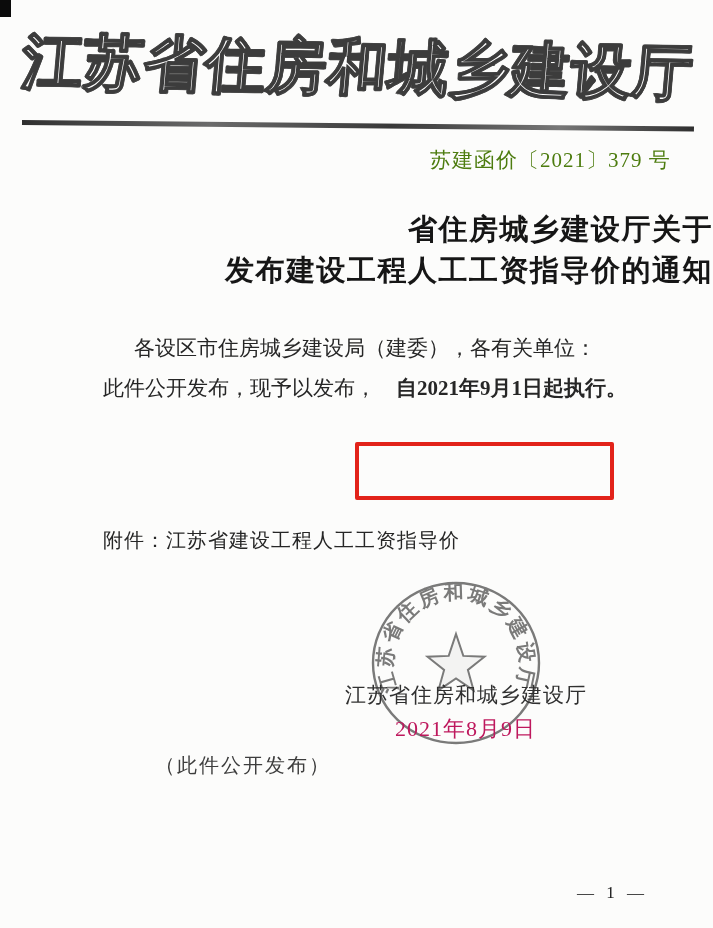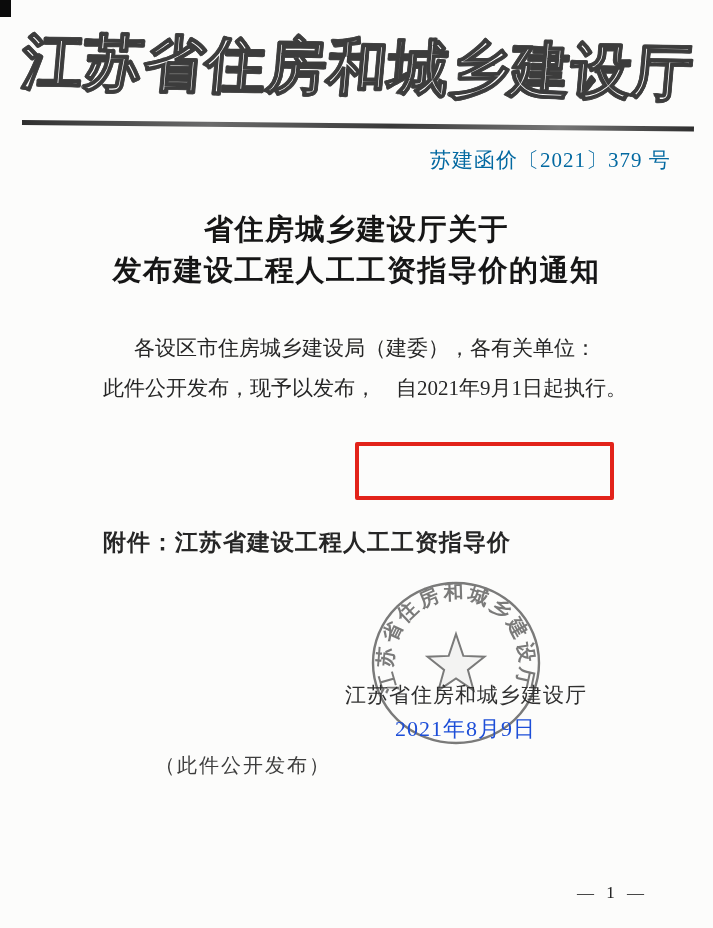--- a/index.html
+++ b/index.html
@@ -32,55 +32,55 @@
     transform:rotate(1deg) skewX(-4deg);
     transform-origin:left top;
   }
   .rule{
     position:absolute;left:22px;top:120px;width:672px;height:5px;
     background:linear-gradient(90deg,#2f2f2f,#6b6b6b 28%,#383838 55%,#777 80%,#2f2f2f);
     transform:rotate(0.55deg);transform-origin:left center;
   }
   .docnum{
     position:absolute;left:430px;top:146px;
-    font-size:21px;letter-spacing:1px;white-space:nowrap;color:#0369a1;
+    font-size:21px;letter-spacing:1px;white-space:nowrap;color:#4d7c0f;
   }
   .title{
     position:absolute;left:0;top:209px;width:713px;
-    text-align:center;font-size:29px;font-weight:bold;
+    text-align:right;font-size:29px;font-weight:bold;
     line-height:41px;letter-spacing:1.5px;color:#161616;
   }
   .body{
     position:absolute;left:67px;top:328px;width:596px;
     font-size:21px;line-height:40px;color:var(--ink);text-align:center;
   }
   .bline{height:40px;white-space:nowrap;}
   .indent{text-indent:42px;}
-  .hl{margin-left:20px;}
+  .hl{margin-left:20px;font-weight:bold;}
   .redbox{
     position:absolute;left:355px;top:442px;width:251px;height:50px;
     border:4.5px solid var(--highlight-box);border-radius:2px;
     pointer-events:none;
   }
   .attachment{
     position:absolute;left:103px;top:527px;
-    font-size:23px;letter-spacing:1px;white-space:nowrap;font-weight:bold;
+    font-size:20px;letter-spacing:1px;white-space:nowrap;
   }
   .seal{
     position:absolute;left:370px;top:576px;width:173px;height:173px;
     opacity:.92;
   }
   .seal .stroke{stroke:var(--seal);}
   .signature{
     position:absolute;left:345px;top:681px;
     font-size:21px;letter-spacing:1px;white-space:nowrap;color:#303030;
   }
   .date{
     position:absolute;left:395px;top:714px;
-    font-size:22px;letter-spacing:1px;white-space:nowrap;color:#1d4ed8;
+    font-size:22px;letter-spacing:1px;white-space:nowrap;color:#be185d;
   }
   .pubnote{
     position:absolute;left:111px;top:752px;
     font-size:20px;letter-spacing:2px;white-space:nowrap;color:#3d3d3d;margin-left:44px;
   }
   .pagenum{
     position:absolute;left:577px;top:883px;
     font-size:17px;word-spacing:8px;white-space:nowrap;color:#1f1f1f;
   }
 </style>

